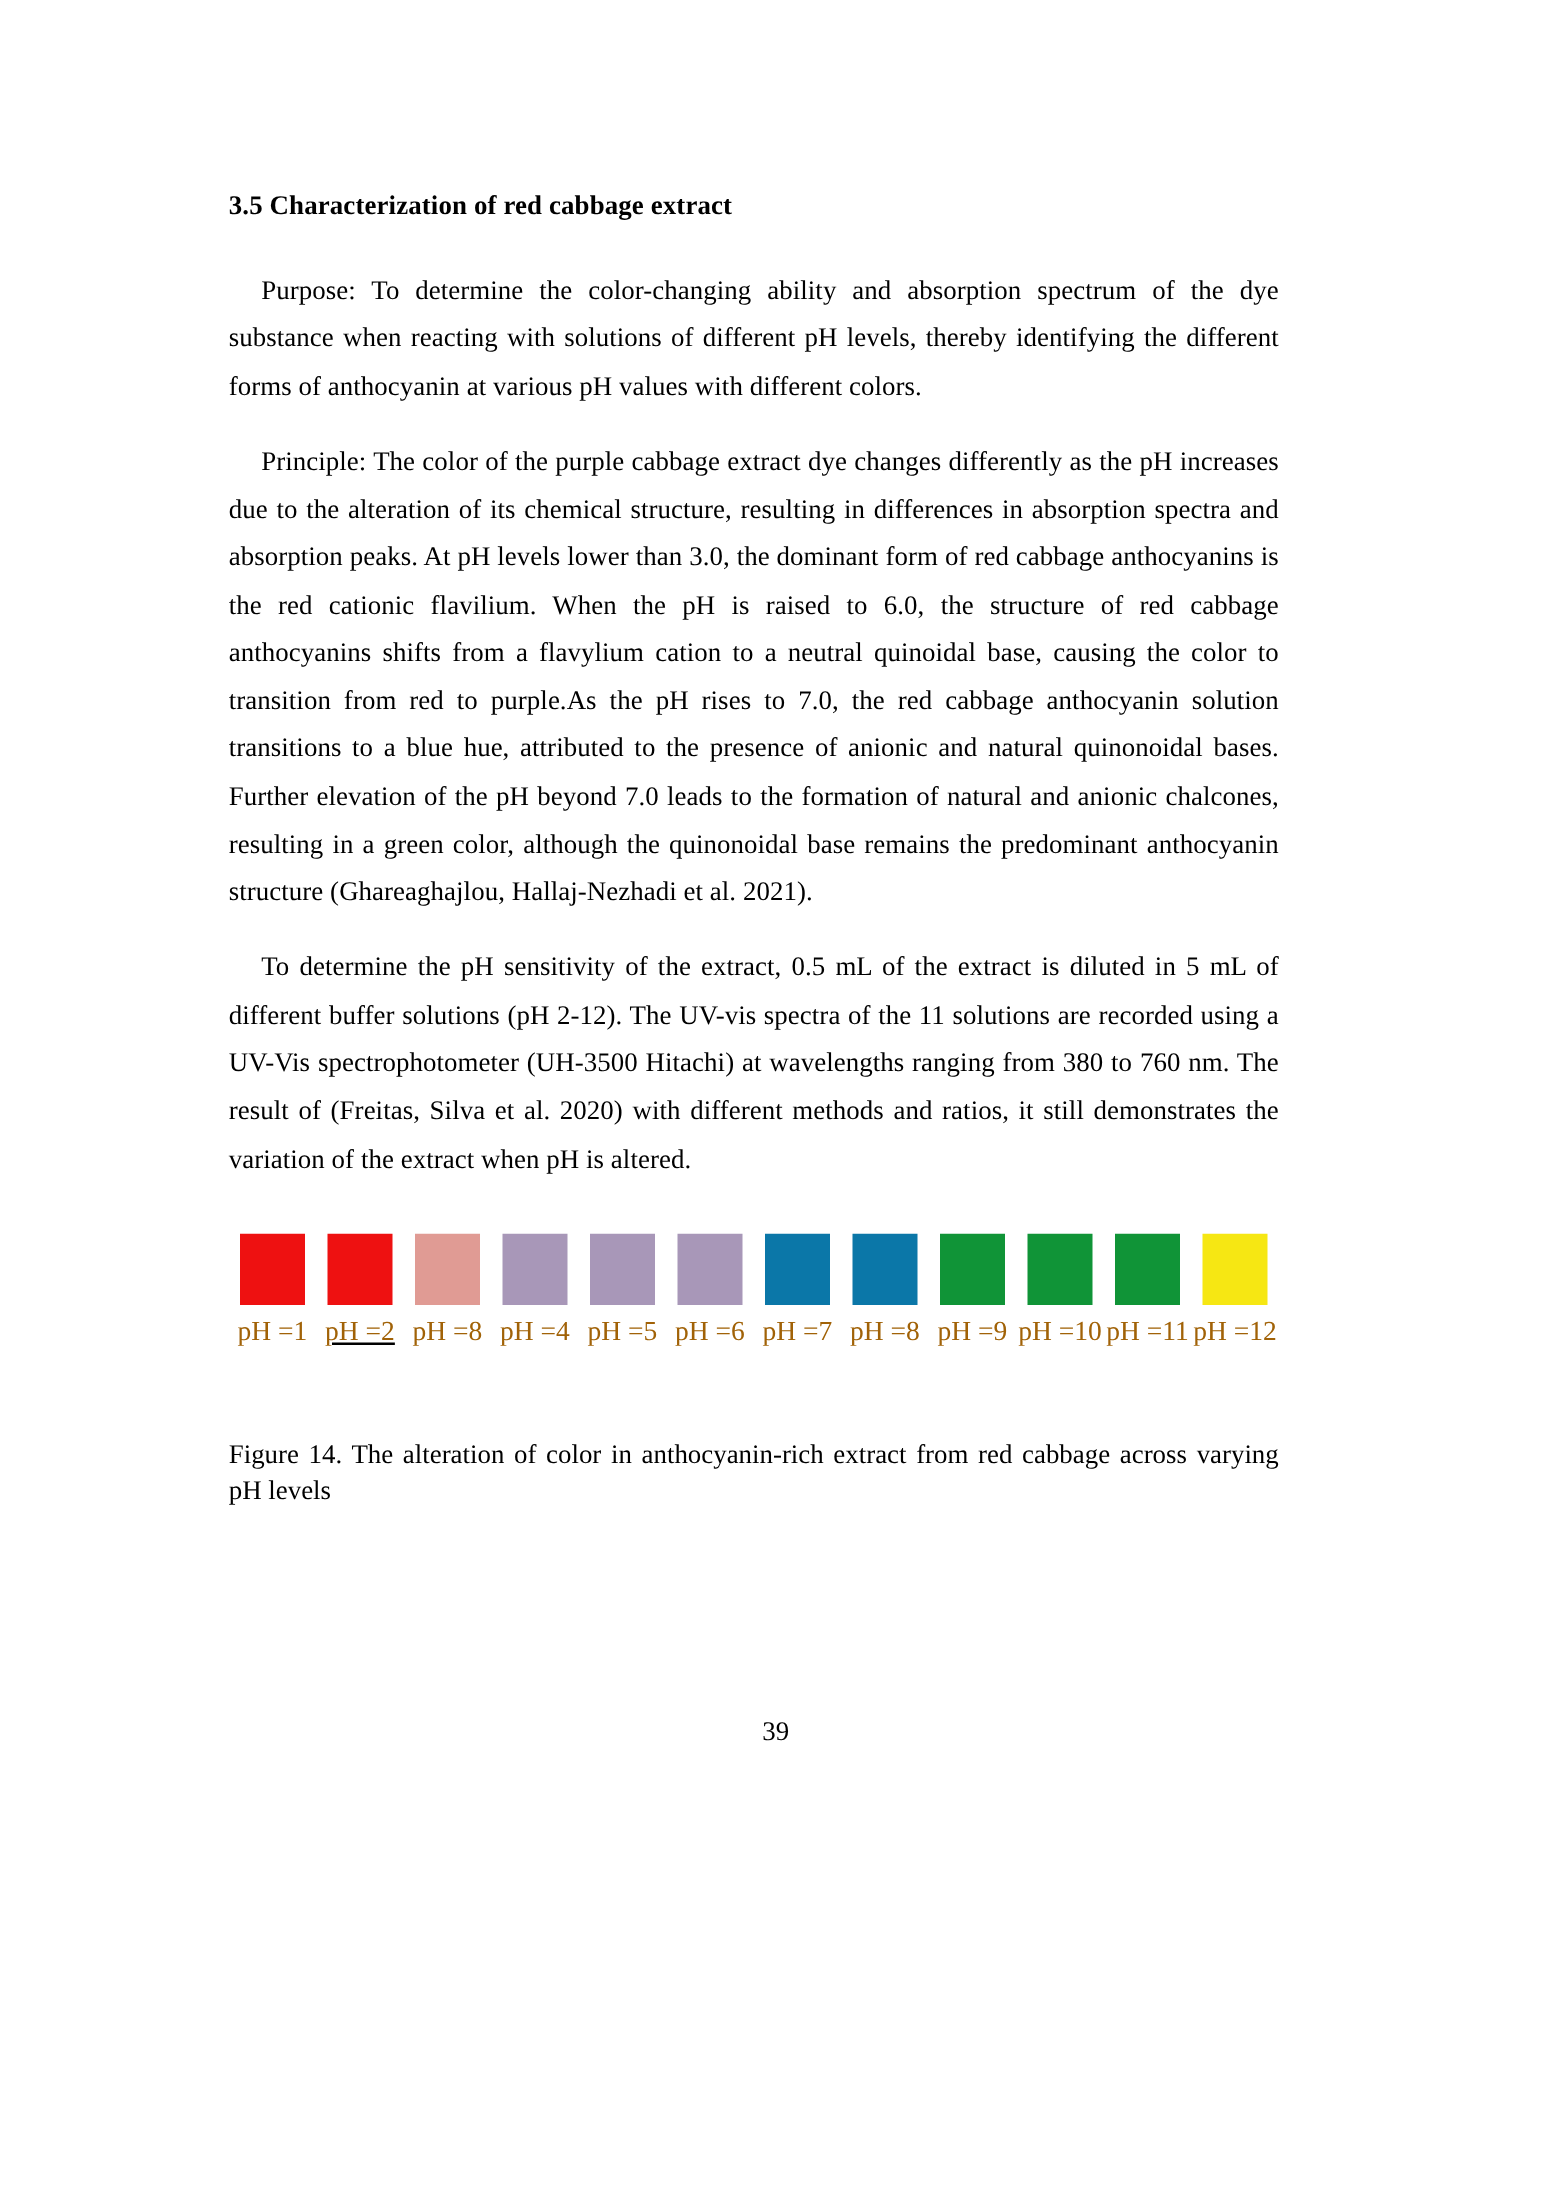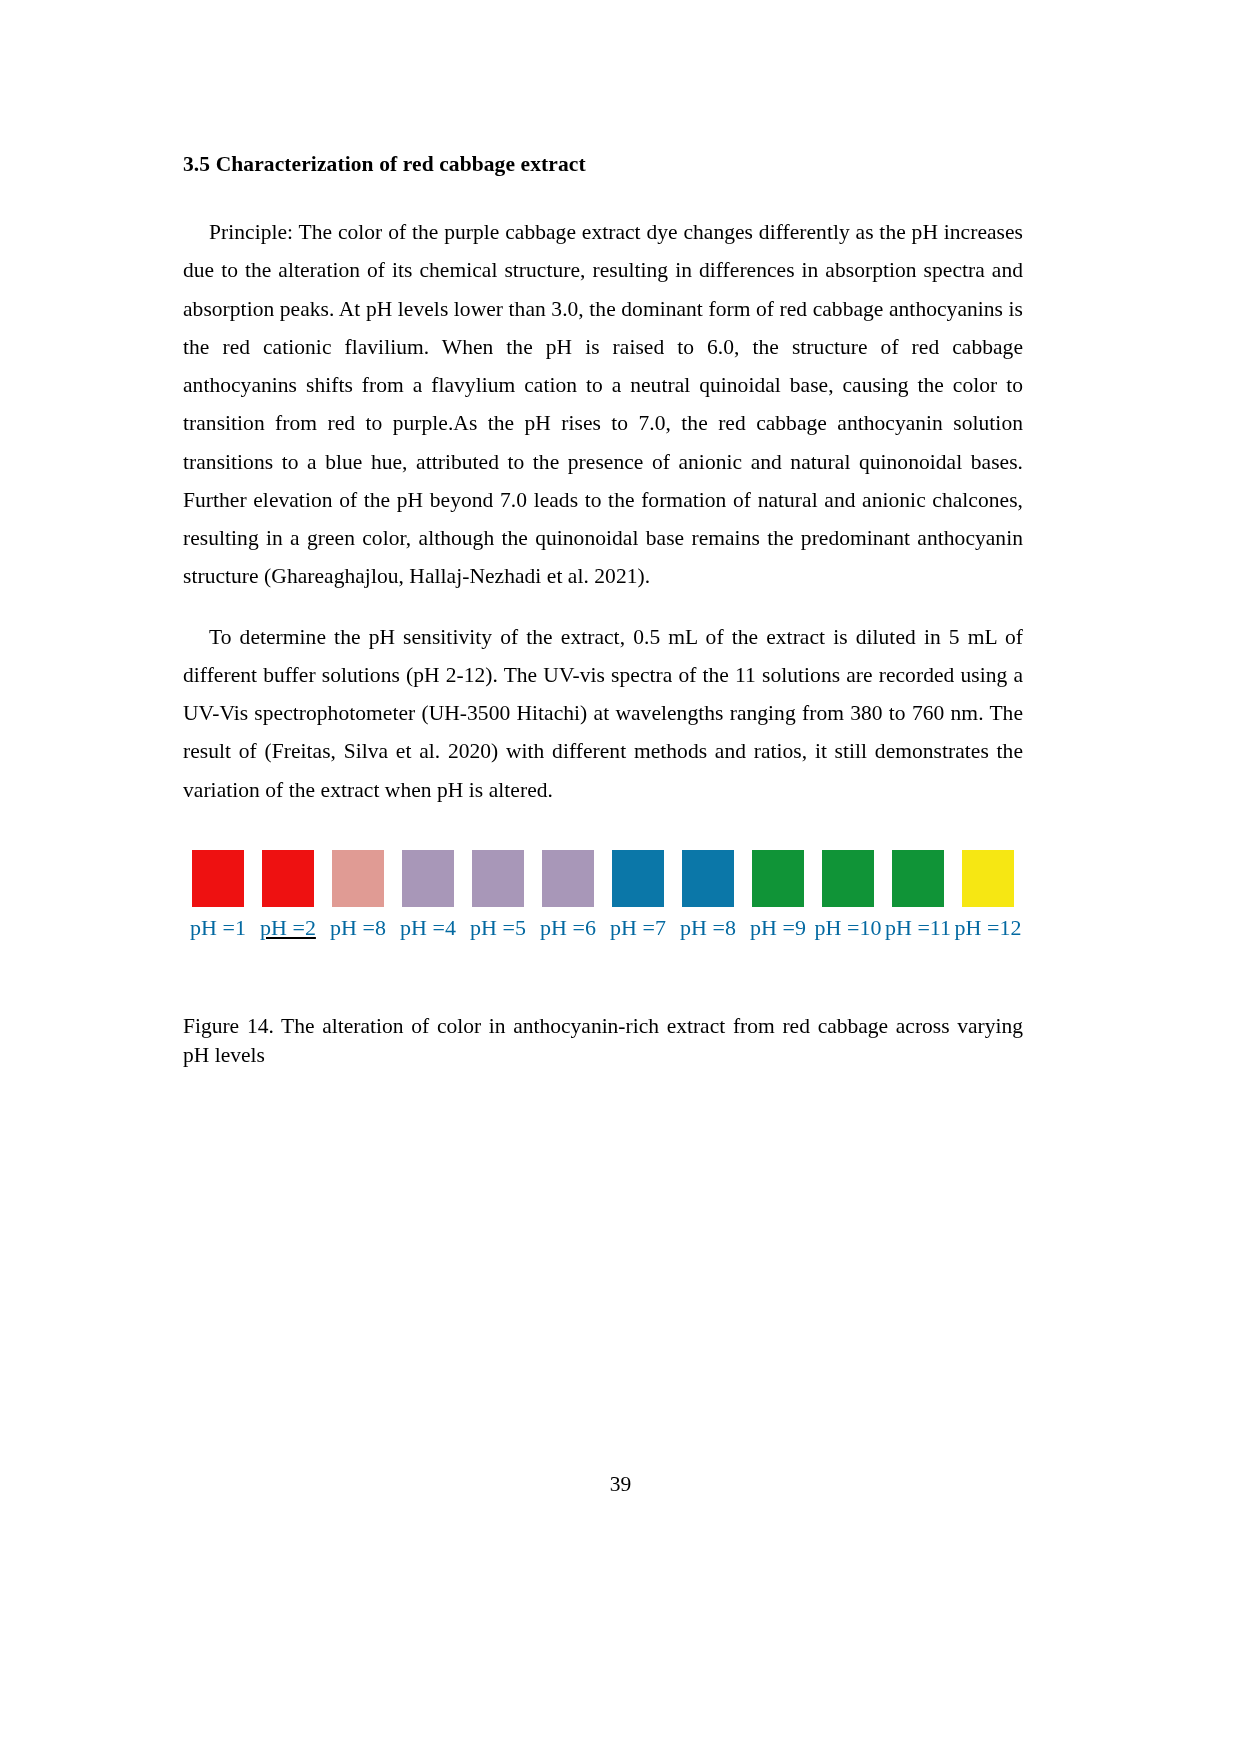--- a/index.html
+++ b/index.html
@@ -99,52 +99,53 @@
   .label-cell {
     display: flex;
     justify-content: center;
     align-items: flex-start;
   }
 
   .ph-label {
     font-size: 22px;
     line-height: 1.1;
     white-space: nowrap;
-    color: #0369a1;
+    color: #a16207;
   }
 
   p.figure-caption {
     font-size: 21.5px;
     line-height: 1.36;
     margin: 72px 0 0 0;
     text-align: justify;
     text-justify: inter-word;
     text-indent: 0;
   }
 
   .page-number {
     position: absolute;
     left: 0;
-    top: 1474px;
+    top: 1375px;
     width: 1241px;
     text-align: center;
     font-size: 21.5px;
     line-height: 1;
   }
 </style>
 </head>
 <body>
 
 <div class="page">
 
   <div class="content">
 
     <h2 class="section-heading">3.5 Characterization of red cabbage extract</h2>
 
 
+    <p class="body-text">Purpose: To determine the color-changing ability and absorption spectrum of the dye substance when reacting with solutions of different pH levels, thereby identifying the different forms of anthocyanin at various pH values with different colors.</p>
 
     <p class="body-text">Principle: The color of the purple cabbage extract dye changes differently as the pH increases due to the alteration of its chemical structure, resulting in differences in absorption spectra and absorption peaks. At pH levels lower than 3.0, the dominant form of red cabbage anthocyanins is the red cationic flavilium. When the pH is raised to 6.0, the structure of red cabbage anthocyanins shifts from a flavylium cation to a neutral quinoidal base, causing the color to transition from red to purple.As the pH rises to 7.0, the red cabbage anthocyanin solution transitions to a blue hue, attributed to the presence of anionic and natural quinonoidal bases. Further elevation of the pH beyond 7.0 leads to the formation of natural and anionic chalcones, resulting in a green color, although the quinonoidal base remains the predominant anthocyanin structure (Ghareaghajlou, Hallaj-Nezhadi et al. 2021).</p>
 
     <p class="body-text">To determine the pH sensitivity of the extract, 0.5 mL of the extract is diluted in 5 mL of different buffer solutions (pH 2-12). The UV-vis spectra of the 11 solutions are recorded using a UV-Vis spectrophotometer (UH-3500 Hitachi) at wavelengths ranging from 380 to 760 nm. The result of (Freitas, Silva et al. 2020) with different methods and ratios, it still demonstrates the variation of the extract when pH is altered.</p>
 
     <div class="figure-block">
       <div class="swatch-row" id="swatch-row">
           <div class="swatch-cell" style="flex: 1 1 0px;">
             <span class="swatch" style="background: rgb(238, 17, 17); width: 52px;"></span>
           </div>

